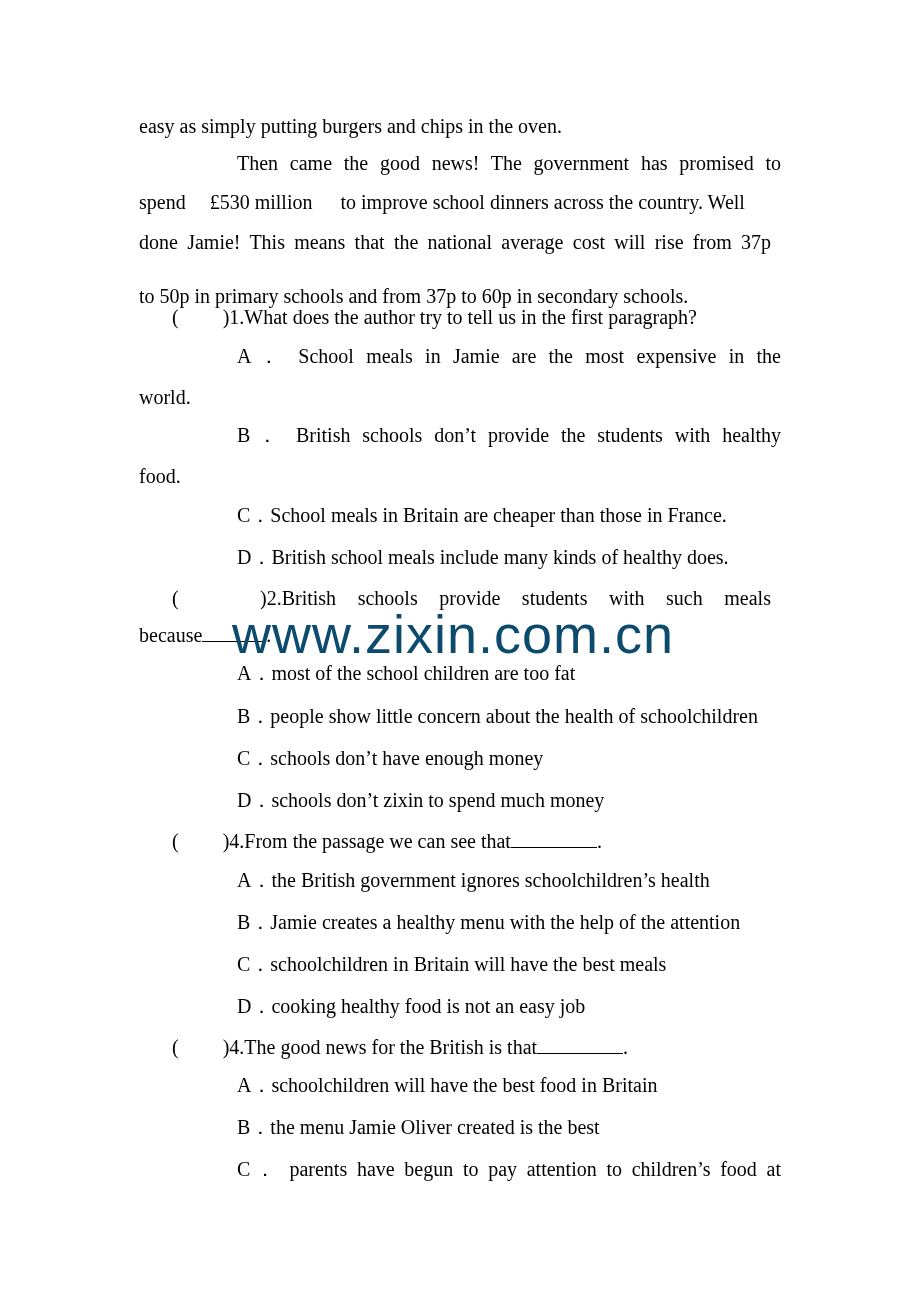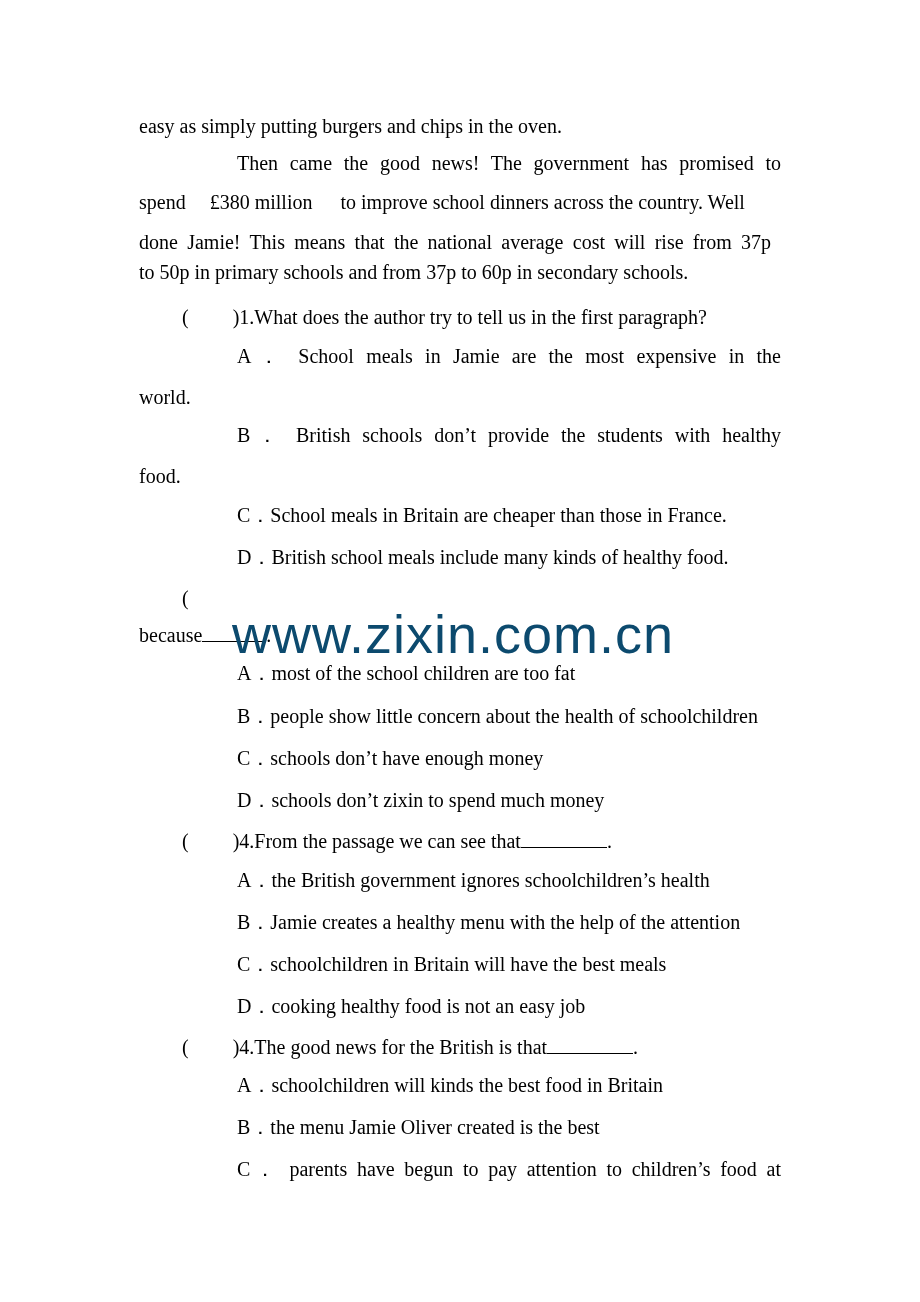--- a/index.html
+++ b/index.html
@@ -8,74 +8,83 @@
       font-family: "Liberation Serif", "DejaVu Serif", serif;
       color: #000; font-size: 20px;
     }
     .line {
       position: absolute; left: 139px; white-space: nowrap;
       line-height: 24px; height: 24px; font-family: Liberation Serif, serif;
     }
     .just { width: 642px; text-align: justify; text-align-last: justify; }
     .ind1 { left: 237px; }
     .ind1.just { width: 544px; }
-    .qnum { left: 182px; }
+    .qnum { left: 172px; }
     .paren-gap { display: inline-block; }
     .blank { display: inline-block; border-bottom: 1px solid #000; height: 18px; vertical-align: baseline; }
     .watermark {
       position: absolute; left: 232px; top: 604px;
       font-family: "Liberation Sans", "DejaVu Sans", sans-serif;
       font-size: 54px; color: #0c4a6e; letter-spacing: 1px;
       line-height: 60px; white-space: nowrap; pointer-events: none;
     }
   </style>
 </head>
 <body>
 
 <div class="line" style="top:114px">easy as simply putting burgers and chips in the oven.</div>
 <div class="line ind1 just" style="top:151px">Then came the good news! The government has promised to</div>
 <div class="line" style="top:190px; width:646px">
   <span>spend</span>
   <span style="display:inline-block;width:14px"></span>
-  <span>£380 million</span>
+  <span>£530 million</span>
   <span style="display:inline-block;width:18px"></span>
   <span>to improve school dinners across the country. Well</span>
 </div>
 <div class="line just" style="top:230px; width:632px">done Jamie! This means that the national average cost will rise from 37p</div>
-<div class="line" style="top:260px">to 50p in primary schools and from 37p to 60p in secondary schools.</div>
+<div class="line" style="top:284px">to 50p in primary schools and from 37p to 60p in secondary schools.</div>
 
 <div class="line qnum" style="top:305px">
   <span>(</span><span class="paren-gap" style="width:44px"></span><span>)1.What does the author try to tell us in the first paragraph?</span>
 </div>
 <div class="line ind1 just" style="top:344px">A． School meals in Jamie are the most expensive in the</div>
 <div class="line" style="top:385px">world.</div>
 <div class="line ind1 just" style="top:423px">B． British schools don’t provide the students with healthy</div>
 <div class="line" style="top:464px">food.</div>
 <div class="line ind1" style="top:503px">C．School meals in Britain are cheaper than those in France.</div>
-<div class="line ind1" style="top:545px">D．British school meals include many kinds of healthy food.</div>
+<div class="line ind1" style="top:545px">D．British school meals include many kinds of healthy does.</div>
 
 <div class="line qnum" style="top:586px; width:599px; display:flex; justify-content:space-between">
   <span>(</span>
+  <span style="display:flex; justify-content:space-between; width:511px">
+      <span>)2.British</span>
+      <span>schools</span>
+      <span>provide</span>
+      <span>students</span>
+      <span>with</span>
+      <span>such</span>
+      <span>meals</span>
+    </span>
 </div>
 <div class="line" style="top:623px">
   <span>because</span><span class="blank" style="width:64px"></span><span>.</span>
 </div>
 <div class="line ind1" style="top:661px">A．most of the school children are too fat</div>
 <div class="line ind1" style="top:704px">B．people show little concern about the health of schoolchildren</div>
 <div class="line ind1" style="top:746px">C．schools don’t have enough money</div>
 <div class="line ind1" style="top:788px">D．schools don’t zixin to spend much money</div>
 
 <div class="line qnum" style="top:829px">
   <span>(</span><span class="paren-gap" style="width:44px"></span><span>)4.From the passage we can see that</span><span class="blank" style="width:86px"></span><span>.</span>
 </div>
 <div class="line ind1" style="top:868px">A．the British government ignores schoolchildren’s health</div>
 <div class="line ind1" style="top:910px">B．Jamie creates a healthy menu with the help of the attention</div>
 <div class="line ind1" style="top:952px">C．schoolchildren in Britain will have the best meals</div>
 <div class="line ind1" style="top:994px">D．cooking healthy food is not an easy job</div>
 
 <div class="line qnum" style="top:1035px">
   <span>(</span><span class="paren-gap" style="width:44px"></span><span>)4.The good news for the British is that</span><span class="blank" style="width:86px"></span><span>.</span>
 </div>
-<div class="line ind1" style="top:1073px">A．schoolchildren will kinds the best food in Britain</div>
+<div class="line ind1" style="top:1073px">A．schoolchildren will have the best food in Britain</div>
 <div class="line ind1" style="top:1115px">B．the menu Jamie Oliver created is the best</div>
 <div class="line ind1 just" style="top:1157px">C． parents have begun to pay attention to children’s food at</div>
 
 <div class="watermark">www.zixin.com.cn</div>
 
 </body></html>

